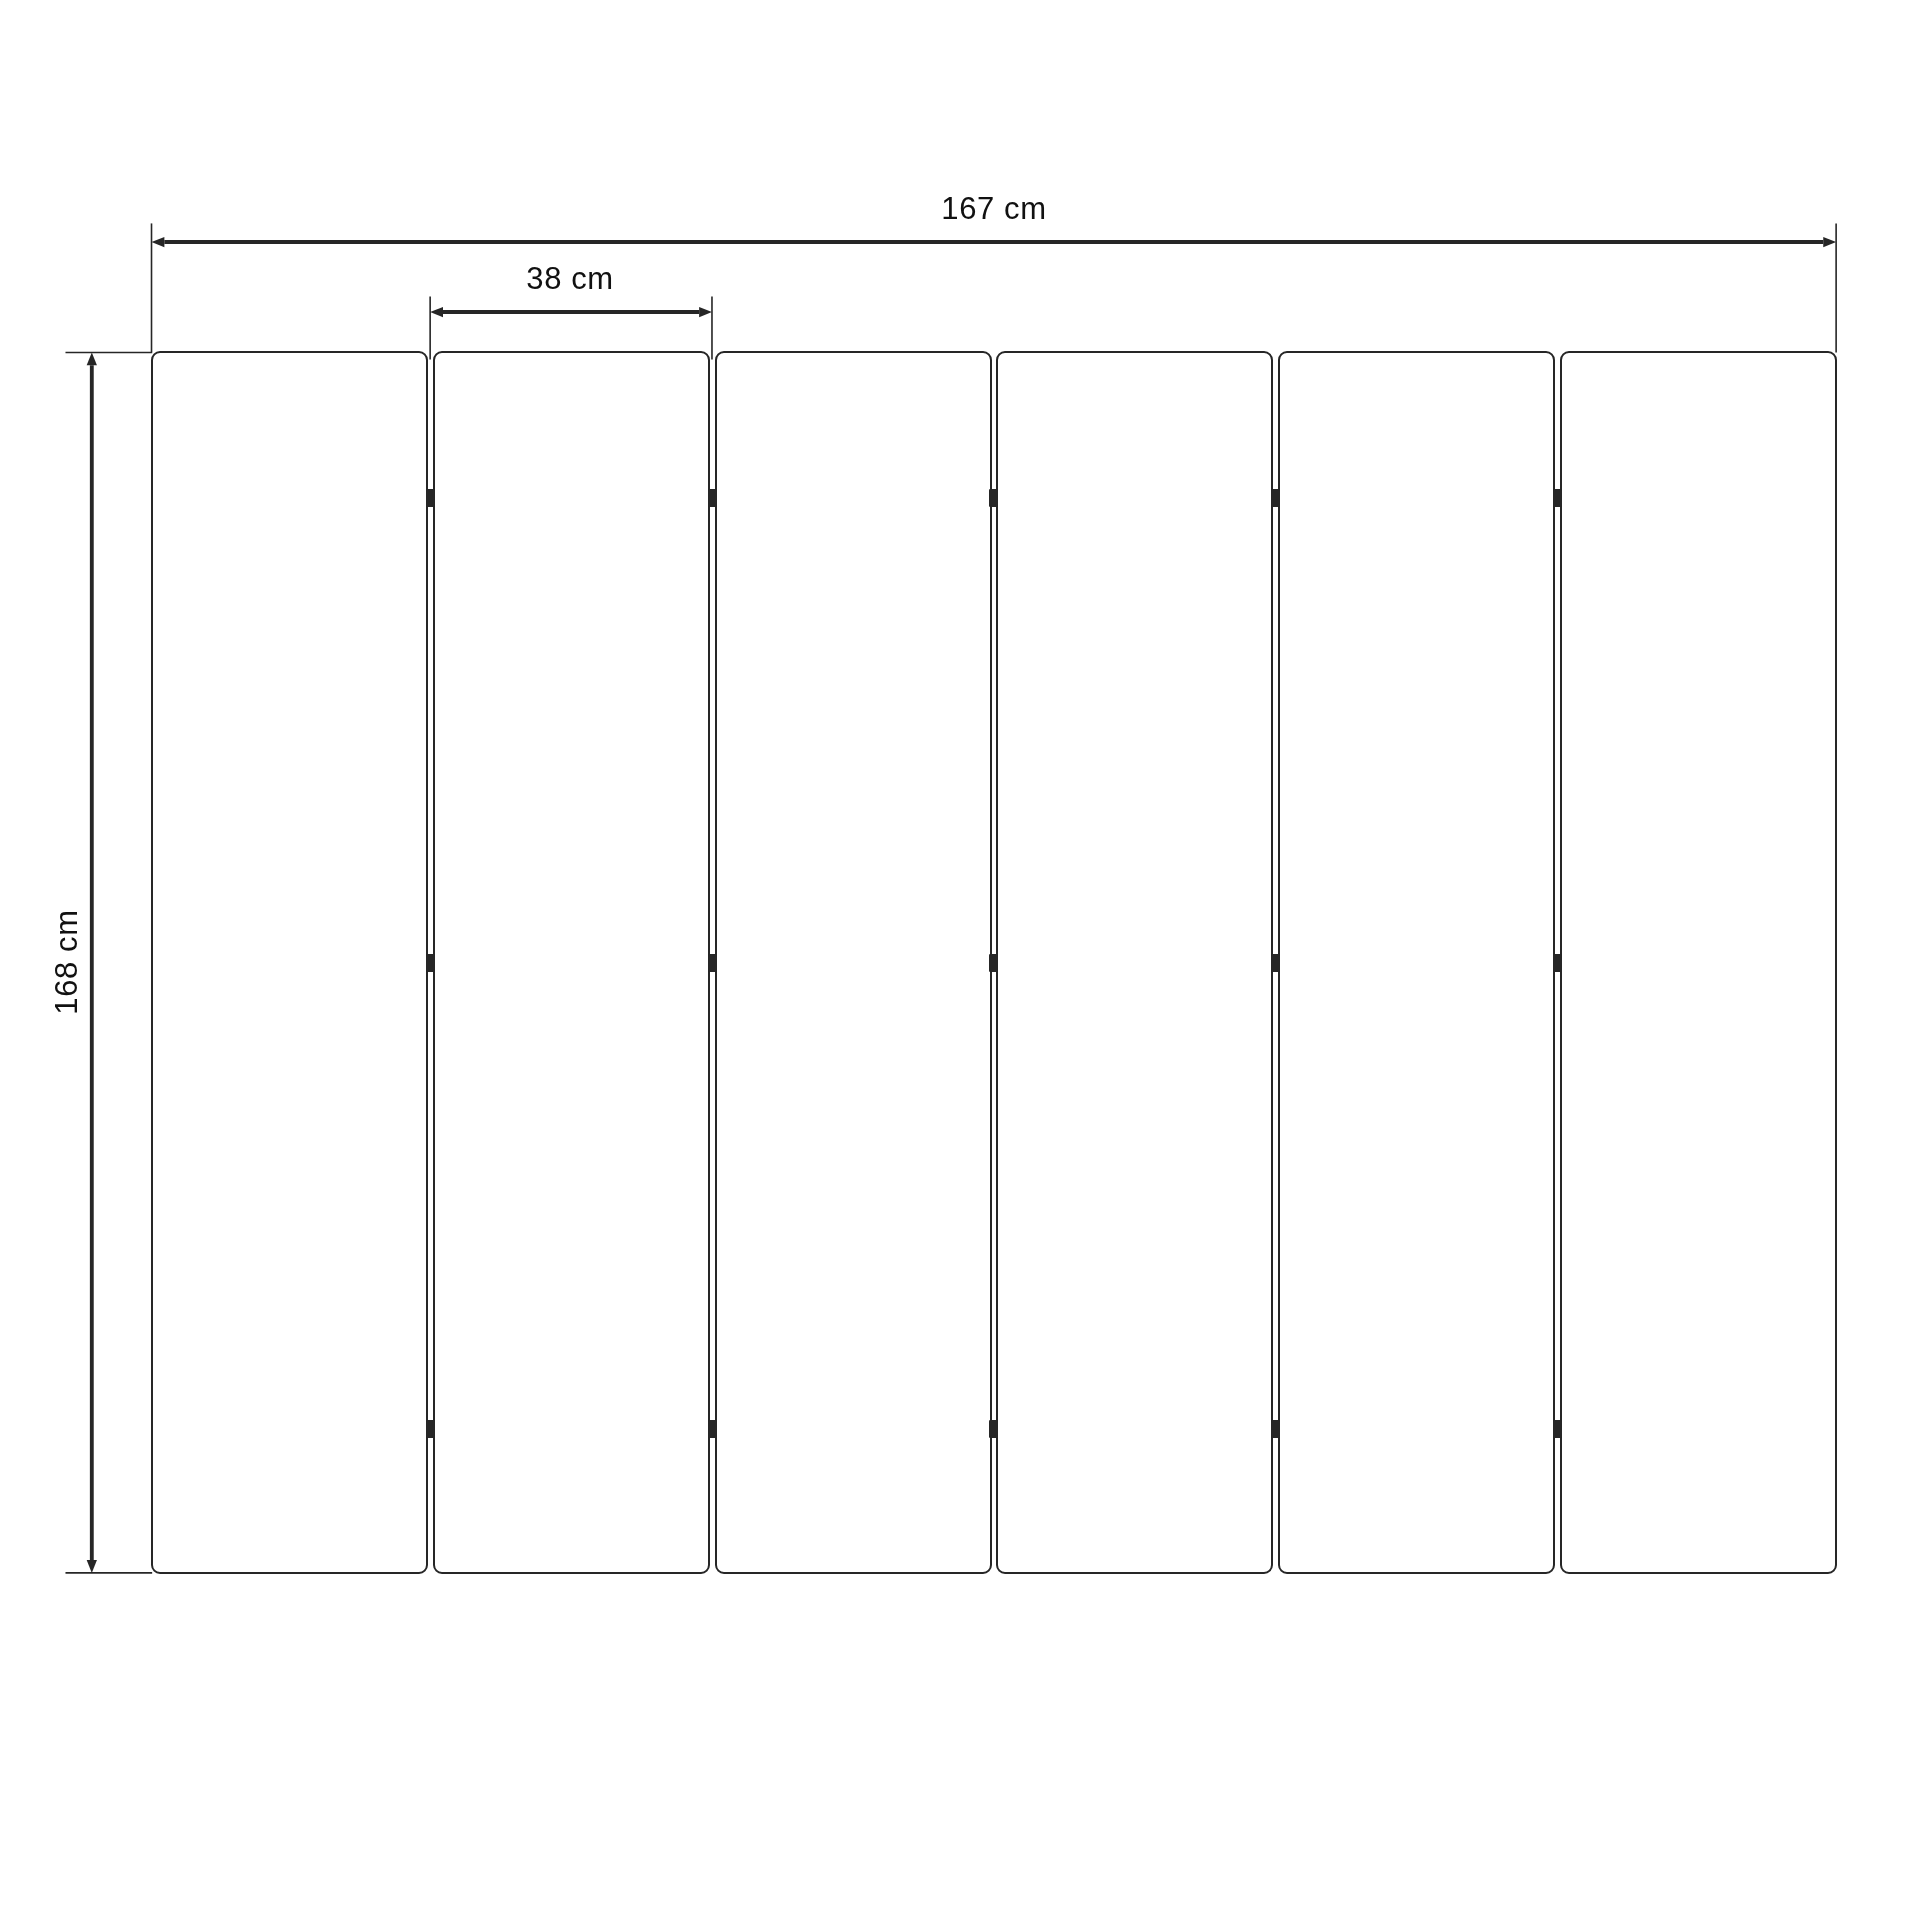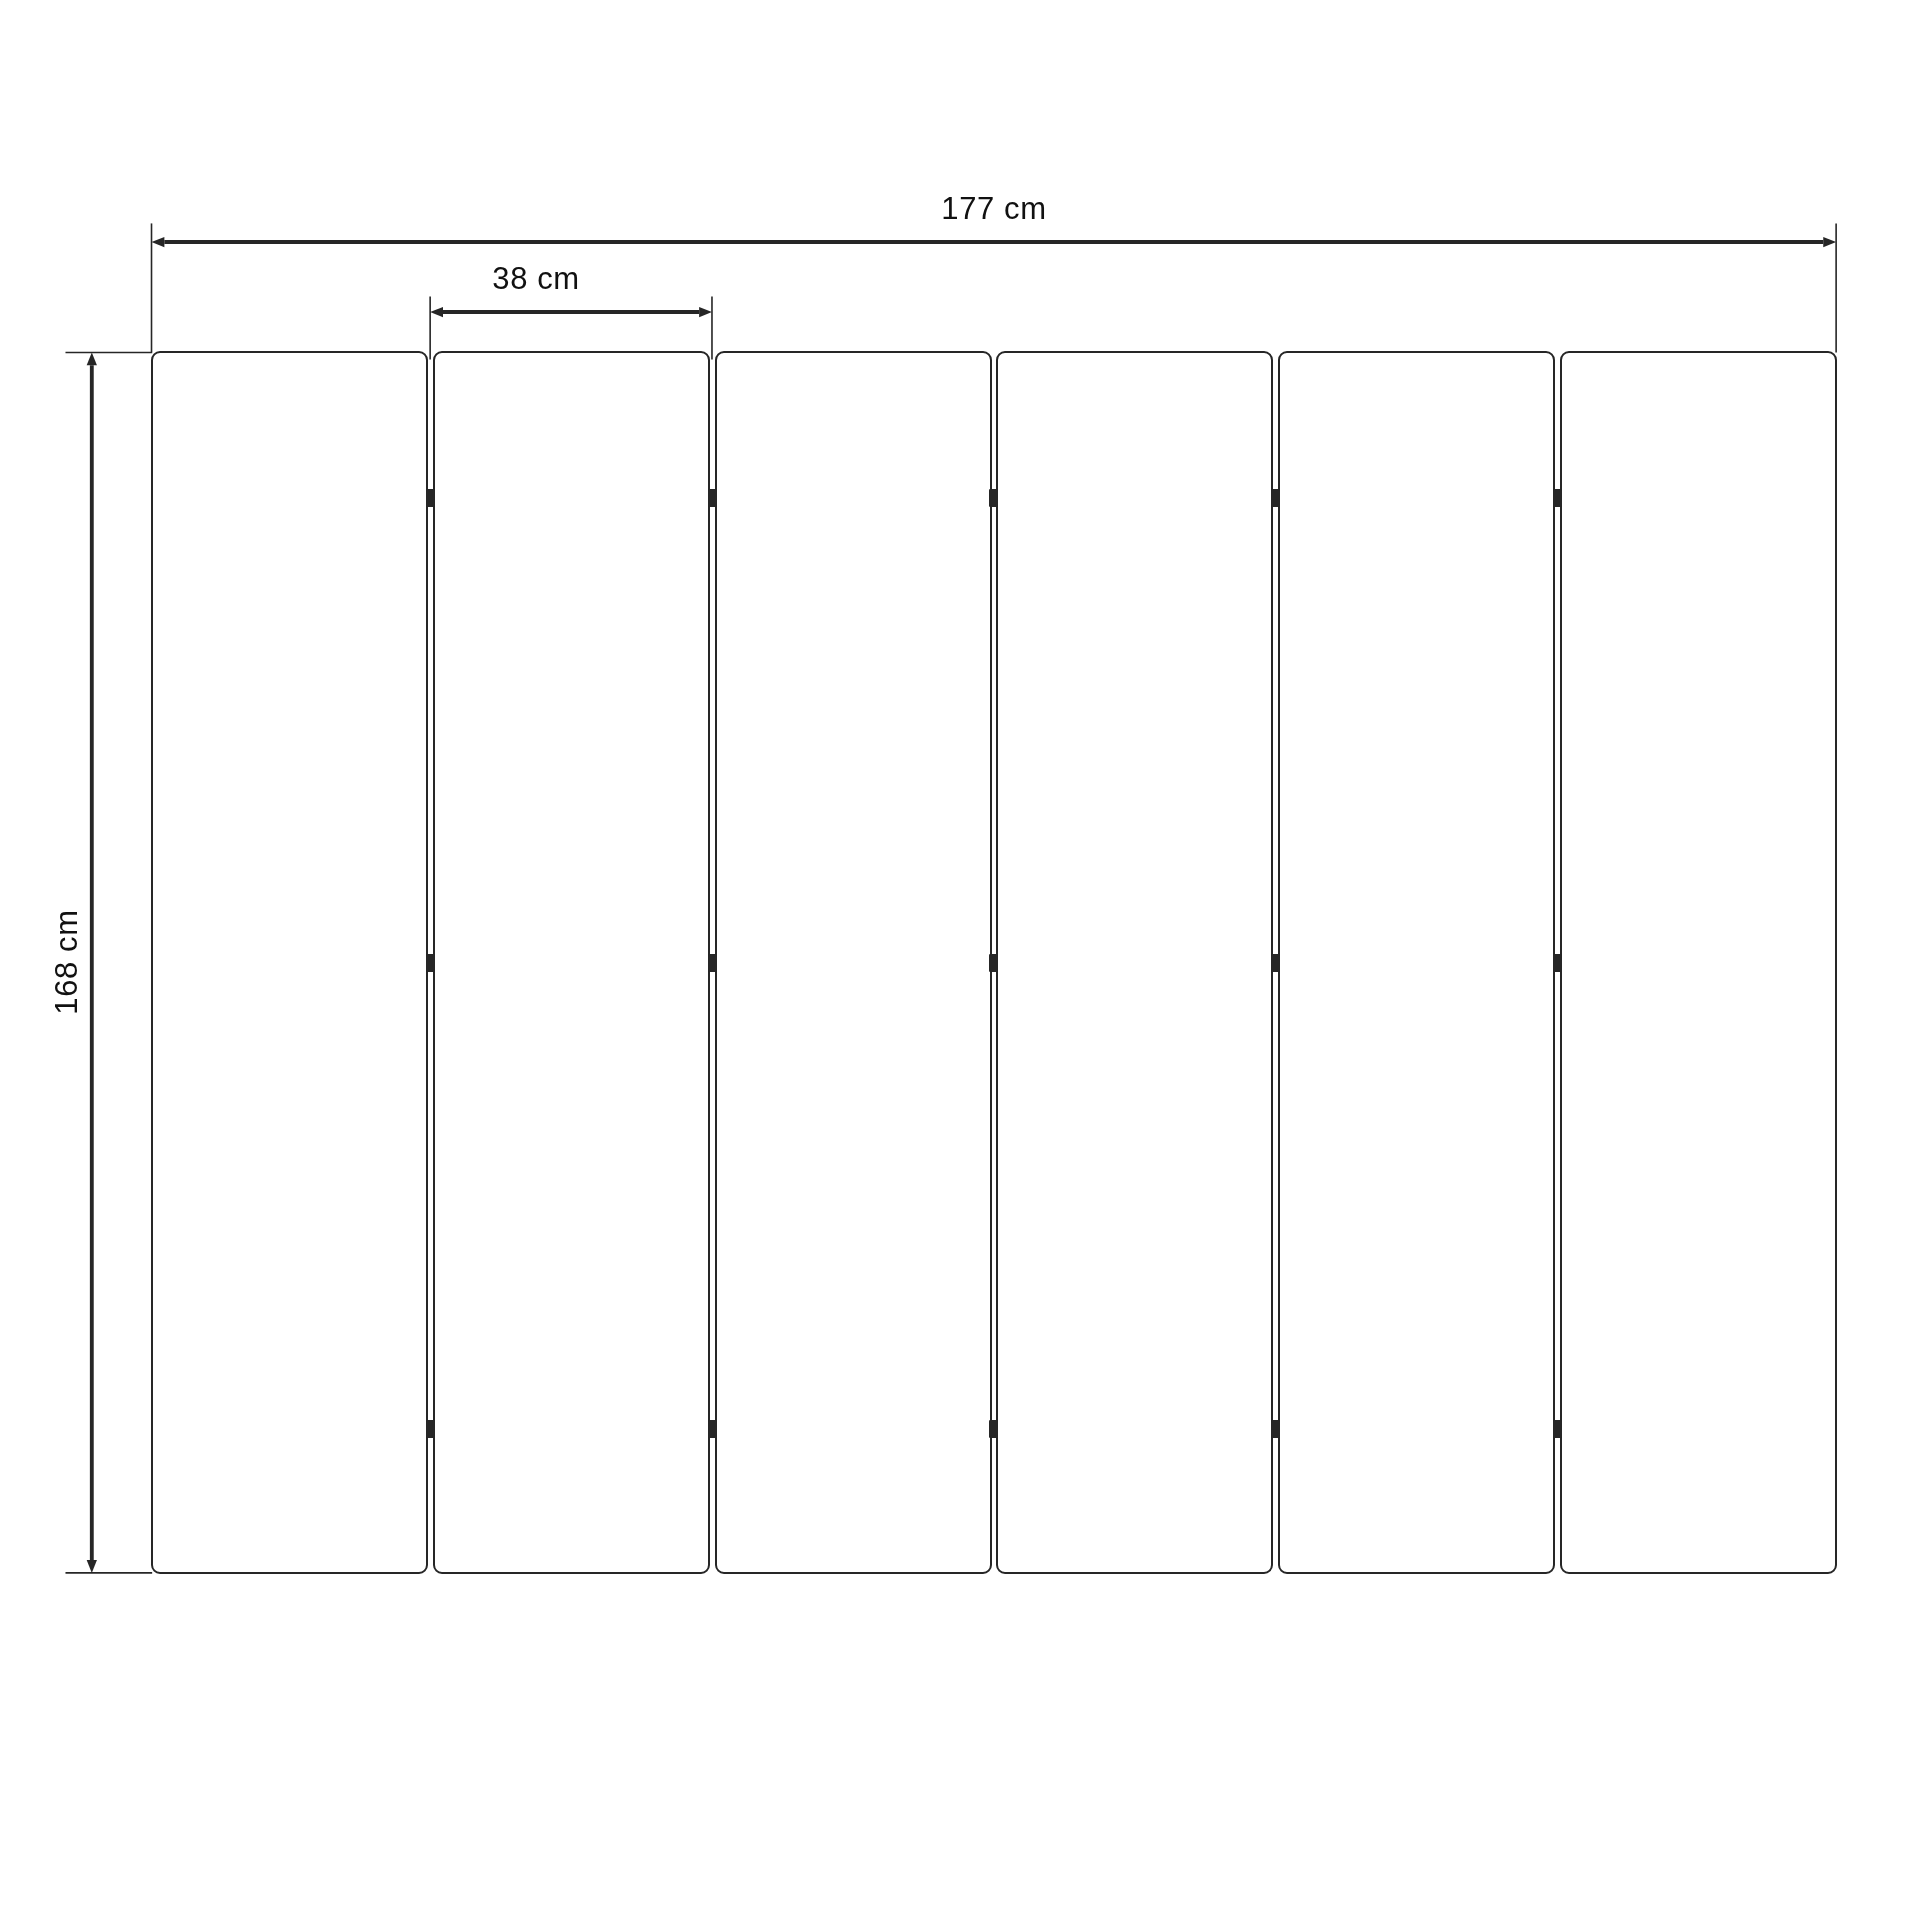--- a/index.html
+++ b/index.html
@@ -99,20 +99,20 @@
       <div class="hinge" style="left: 989px; top: 954px; width: 9px; height: 18px;"></div>
       <div class="hinge" style="left: 989px; top: 1420px; width: 9px; height: 18px;"></div>
       <div class="hinge" style="left: 1271px; top: 489px; width: 9px; height: 18px;"></div>
       <div class="hinge" style="left: 1271px; top: 954px; width: 9px; height: 18px;"></div>
       <div class="hinge" style="left: 1271px; top: 1420px; width: 9px; height: 18px;"></div>
       <div class="hinge" style="left: 1553px; top: 489px; width: 9px; height: 18px;"></div>
       <div class="hinge" style="left: 1553px; top: 954px; width: 9px; height: 18px;"></div>
       <div class="hinge" style="left: 1553px; top: 1420px; width: 9px; height: 18px;"></div>
     </div>
 
-  <div class="dim-label center-x" style="left:994px; top:193px;">177 cm</div>
+  <div class="dim-label center-x" style="left:994px; top:193px;">167 cm</div>
 
-  <div class="dim-label center-x" style="left:536px; top:263px;">38 cm</div>
+  <div class="dim-label center-x" style="left:570px; top:263px;">38 cm</div>
 
   <div class="dim-label rotated" style="left:66px; top:962px;">168 cm</div>
 
 </div>
 
 
 </body></html>

